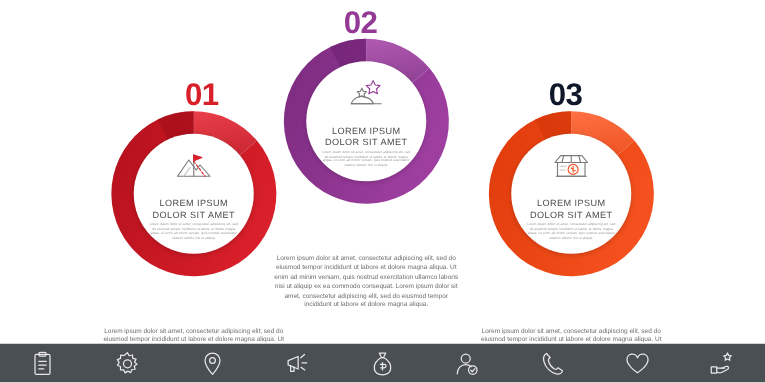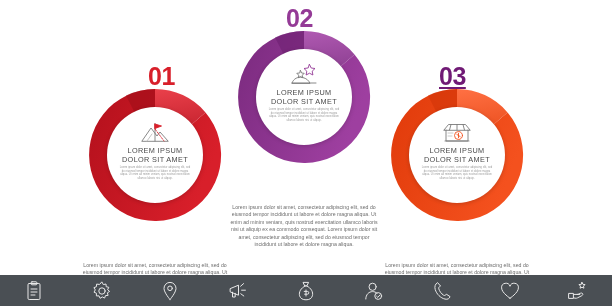--- a/index.html
+++ b/index.html
@@ -27,21 +27,21 @@
     background:#ffffff;
     box-shadow:0 1px 4px rgba(0,0,0,.18);
     display:flex;flex-direction:column;align-items:center;
     justify-content:flex-start;
     padding-top:13px;
     box-sizing:border-box;
   }
   .disc-icon{width:34px;height:26px;display:block;}
   .disc-icon svg{display:block;width:34px;height:26px;}
   .disc-title{
-    margin-top:1px;
+    margin-top:13px;
     font-size:7.3px;
     letter-spacing:.35px;
     line-height:8.6px;
     color:#4a4a4a;
     text-align:center;
     font-weight:400;
     width:90px;
   }
   .disc-body{
     margin-top:2px;
@@ -120,21 +120,21 @@
         <div class="disc-title">
           <div>LOREM IPSUM</div>
           <div>DOLOR SIT AMET</div>
         </div>
         <div class="disc-body">Lorem ipsum dolor sit amet, consectetur adipiscing elit, sed do eiusmod tempor incididunt ut labore et dolore magna aliqua. Ut enim ad minim veniam, quis nostrud exercitation ullamco laboris nisi ut aliquip.</div>
       </div>
     </div>
     <div class="para" style="margin-top:32px;">Lorem ipsum dolor sit amet, consectetur adipiscing elit, sed do eiusmod tempor incididunt ut labore et dolore magna aliqua. Ut enim ad minim veniam, quis nostrud exercitation ullamco laboris nisi ut aliquip ex ea commodo consequat. Lorem ipsum dolor sit amet, consectetur adipiscing elit, sed do eiusmod tempor incididunt ut labore et dolore magna aliqua.</div>
   </div>
 
-  <div class="col" id="col2" style="left:229px;top:4px;">
+  <div class="col" id="col2" style="left:218px;top:4px;">
     <div class="num" id="num2" style="left: 57px; top: 2px; color: rgb(148, 58, 150);">02</div>
     <div class="ring-wrap" style="margin-top:18px;">
       <div class="ring">
         <svg viewBox="0 0 140 140">
           <defs>
             <linearGradient id="g2a" x1="0" y1="0" x2="1" y2="0.4">
               <stop offset="0%" stop-color="#7A2A7E"></stop>
                 <stop offset="100%" stop-color="#9E3FA0"></stop>
             </linearGradient>
             <linearGradient id="g2b" x1="0" y1="0" x2="0.2" y2="1">
@@ -162,21 +162,21 @@
           <div>LOREM IPSUM</div>
           <div>DOLOR SIT AMET</div>
         </div>
         <div class="disc-body">Lorem ipsum dolor sit amet, consectetur adipiscing elit, sed do eiusmod tempor incididunt ut labore et dolore magna aliqua. Ut enim ad minim veniam, quis nostrud exercitation ullamco laboris nisi ut aliquip.</div>
       </div>
     </div>
     <div class="para" style="margin-top:32px;">Lorem ipsum dolor sit amet, consectetur adipiscing elit, sed do eiusmod tempor incididunt ut labore et dolore magna aliqua. Ut enim ad minim veniam, quis nostrud exercitation ullamco laboris nisi ut aliquip ex ea commodo consequat. Lorem ipsum dolor sit amet, consectetur adipiscing elit, sed do eiusmod tempor incididunt ut labore et dolore magna aliqua.</div>
   </div>
 
   <div class="col" id="col3" style="left:382px;top:62px;">
-    <div class="num" id="num3" style="left: 57px; top: 2px; color: #701a75; text-decoration: underline;">03</div>
+    <div class="num" id="num3" style="left: 57px; top: 2px; color: #0f172a;">03</div>
     <div class="ring-wrap" style="margin-top:18px;">
       <div class="ring">
         <svg viewBox="0 0 140 140">
           <defs>
             <linearGradient id="g3a" x1="0" y1="0" x2="1" y2="0.4">
               <stop offset="0%" stop-color="#E03A0A"></stop>
                 <stop offset="100%" stop-color="#F4511E"></stop>
             </linearGradient>
             <linearGradient id="g3b" x1="0" y1="0" x2="0.2" y2="1">
               <stop offset="0%" stop-color="#FF6433"></stop>

